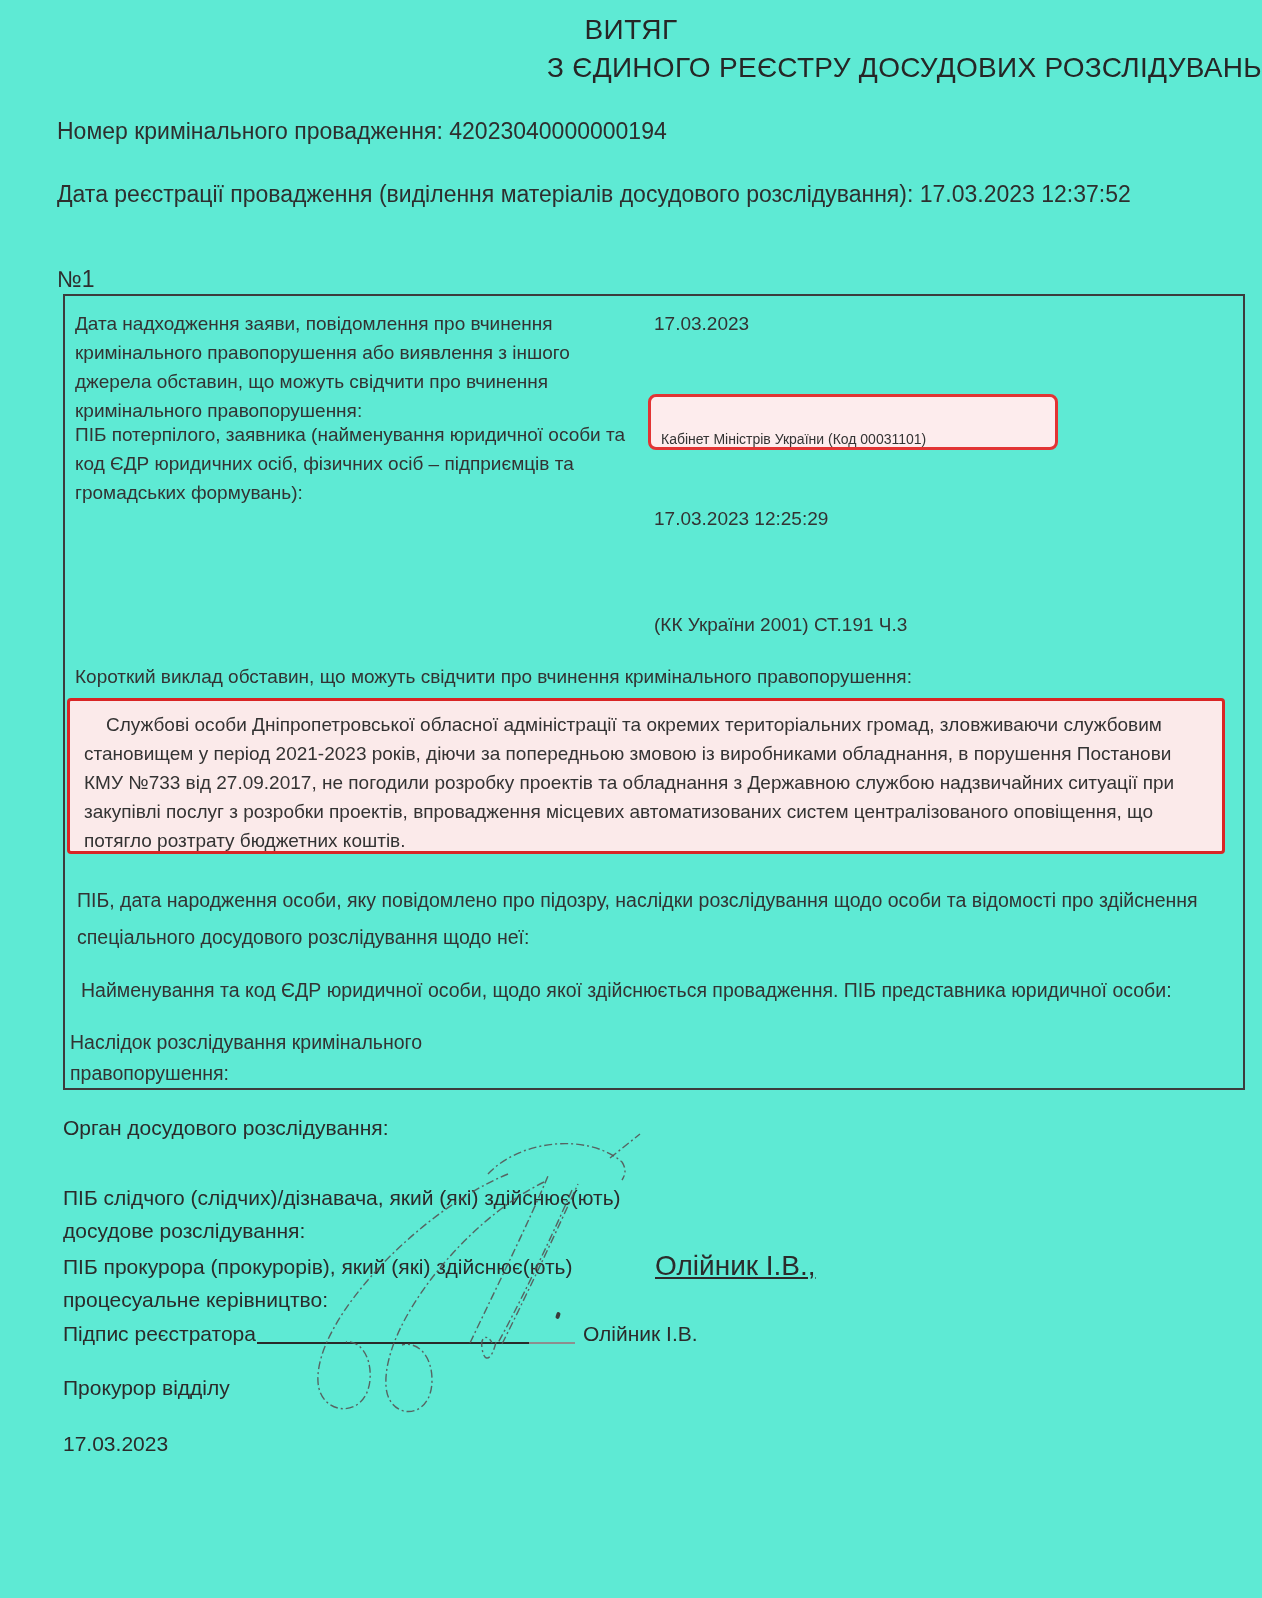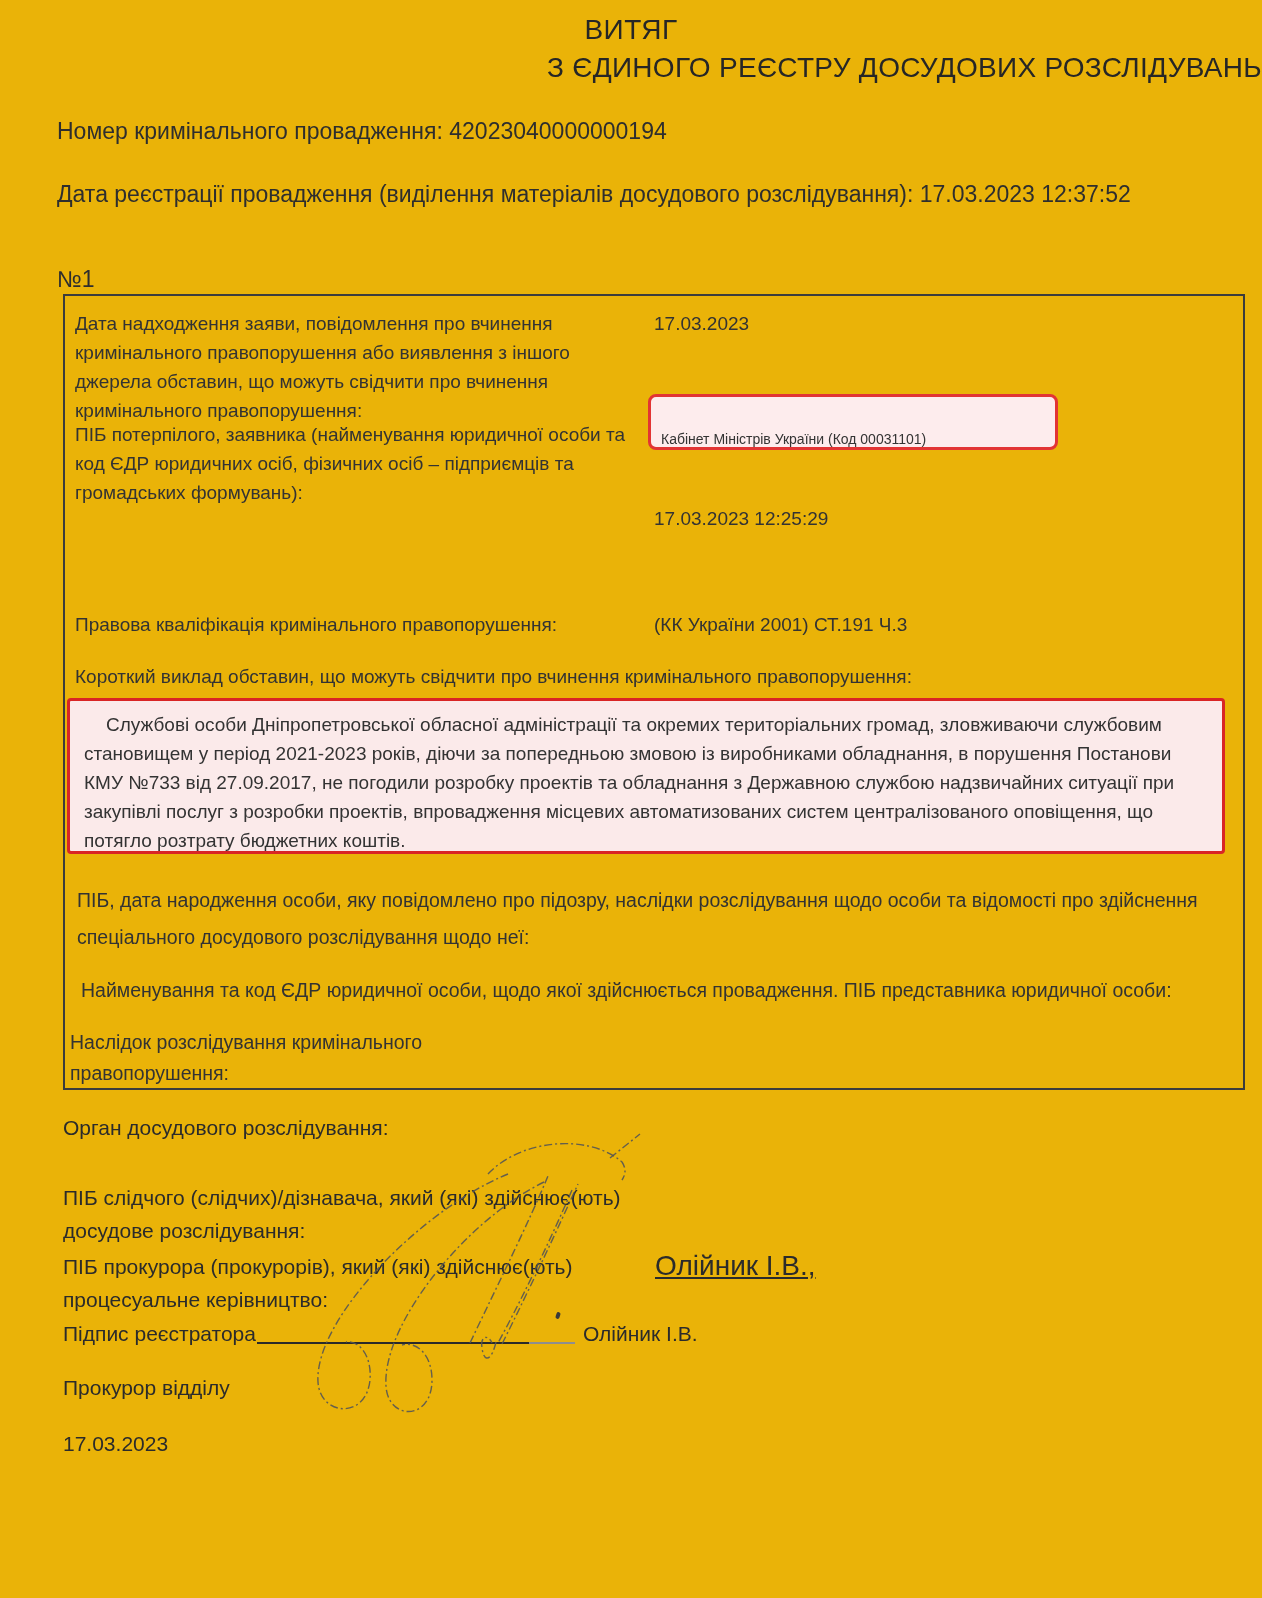--- a/index.html
+++ b/index.html
@@ -1,21 +1,21 @@
 <!DOCTYPE html>
 <html><head>
 <meta charset="utf-8">
 <style>
   * { box-sizing: border-box; margin: 0; padding: 0; }
   html, body { background: #ffffff; }
   .page {
     position: relative;
     width: 1262px;
     height: 1598px;
-    background: #eab308;
+    background: #5eead4;
     font-family: "Liberation Sans", sans-serif;
     color: #2b2b2b;
     overflow: hidden;
   }
   .abs { position: absolute; }
   .doc-title {
     top: 14px; left: 0; width: 100%;
     text-align: center; font-size: 28px; letter-spacing: 0.5px; color: #262626;
   }
   .doc-subtitle {
@@ -97,21 +97,20 @@
     <div class="cell r1-label">Дата надходження заяви, повідомлення про вчинення кримінального правопорушення або виявлення з іншого джерела обставин, що можуть свідчити про вчинення кримінального правопорушення:</div>
     <div class="cell r1-value">17.03.2023</div>
 
     <div class="cell r2-label">ПІБ потерпілого, заявника (найменування юридичної особи та код ЄДР юридичних осіб, фізичних осіб – підприємців та громадських формувань):</div>
     <div class="hl-small">
       <span>Кабінет Міністрів України (Код 00031101)</span>
     </div>
 
     <div class="cell r3-value">17.03.2023 12:25:29</div>
 
-    <div class="cell r4-label">Правова кваліфікація кримінального правопорушення:</div>
     <div class="cell r4-value">(КК України 2001) СТ.191 Ч.3</div>
 
     <div class="cell summary-label">Короткий виклад обставин, що можуть свідчити про вчинення кримінального правопорушення:</div>
 
     <div class="hl-big">
       <div class="summary-text">Службові особи Дніпропетровської обласної адміністрації та окремих територіальних громад, зловживаючи службовим становищем у період 2021-2023 років, діючи за попередньою змовою із виробниками обладнання, в порушення Постанови КМУ №733 від 27.09.2017, не погодили розробку проектів та обладнання з Державною службою надзвичайних ситуації при закупівлі послуг з розробки проектів, впровадження місцевих автоматизованих систем централізованого оповіщення, що потягло розтрату бюджетних коштів.</div>
     </div>
 
     <div class="cell suspect-label">ПІБ, дата народження особи, яку повідомлено про підозру, наслідки розслідування щодо особи та відомості про здійснення спеціального досудового розслідування щодо неї:</div>
     <div class="cell entity-label">Найменування та код ЄДР юридичної особи, щодо якої здійснюється провадження. ПІБ представника юридичної особи:</div>

